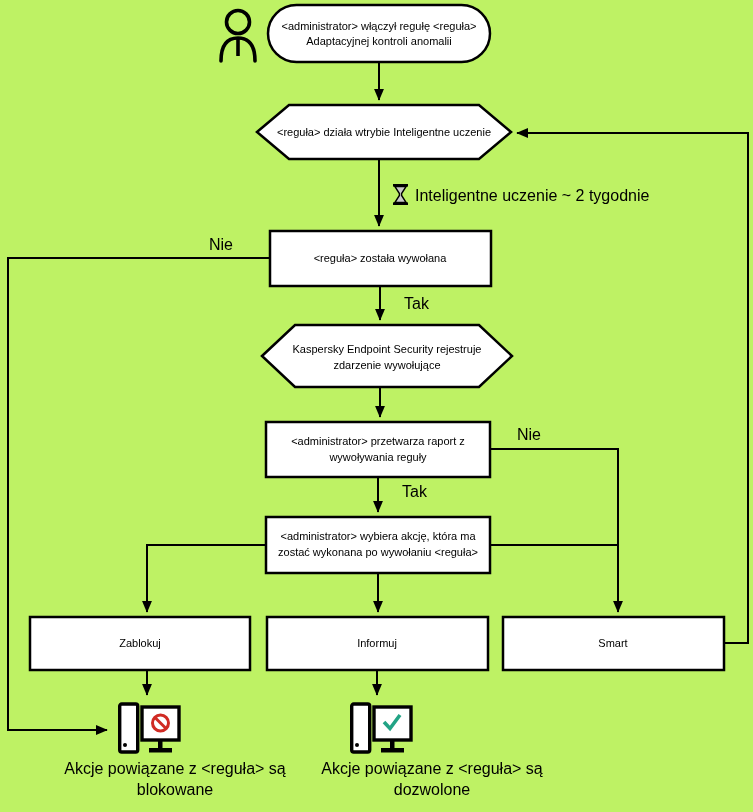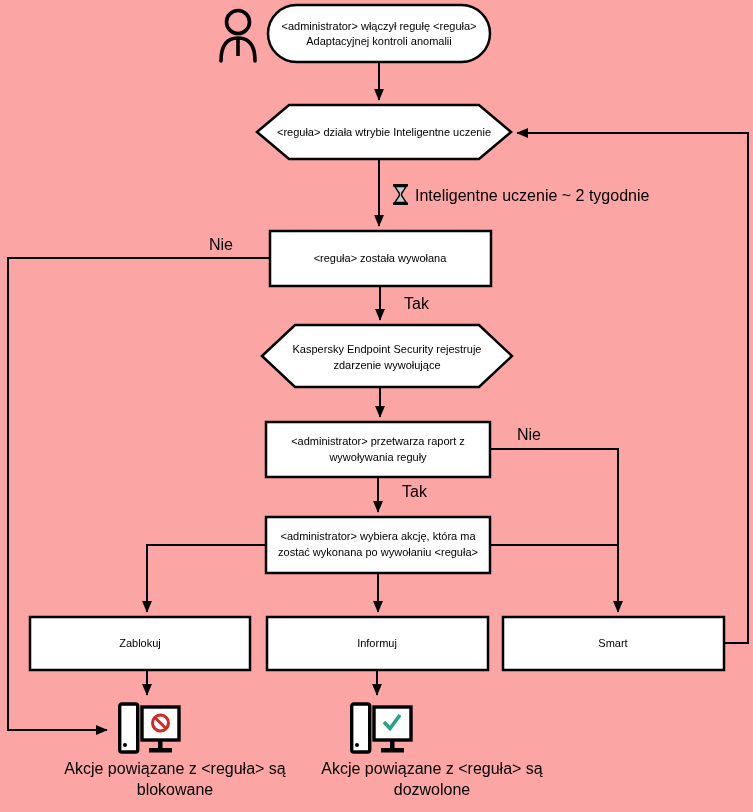--- a/index.html
+++ b/index.html
@@ -1,16 +1,16 @@
 <!DOCTYPE html>
 <html><head>
 <meta charset="utf-8">
 <style>
   html,body{margin:0;padding:0;background:#ffffff;}
-  .stage{position:relative;width:753px;height:812px;background:#fca5a5;overflow:hidden;
+  .stage{position:relative;width:753px;height:812px;background:#bef264;overflow:hidden;
          font-family:"Liberation Sans",sans-serif;}
   svg text{font-family:"Liberation Sans",sans-serif;fill:#000;}
   .node-text{font-size:11px;}
   .branch-label{font-size:16px;}
   .note-text{font-size:16px;}
   .outcome-text{font-size:16px;}
   .shape{fill:#ffffff;stroke:#000000;stroke-width:2.5;}
   .conn{fill:none;stroke:#000000;stroke-width:2;}
   .icon-stroke{fill:#ffffff;stroke:#000000;stroke-width:3.4;}
 </style>

